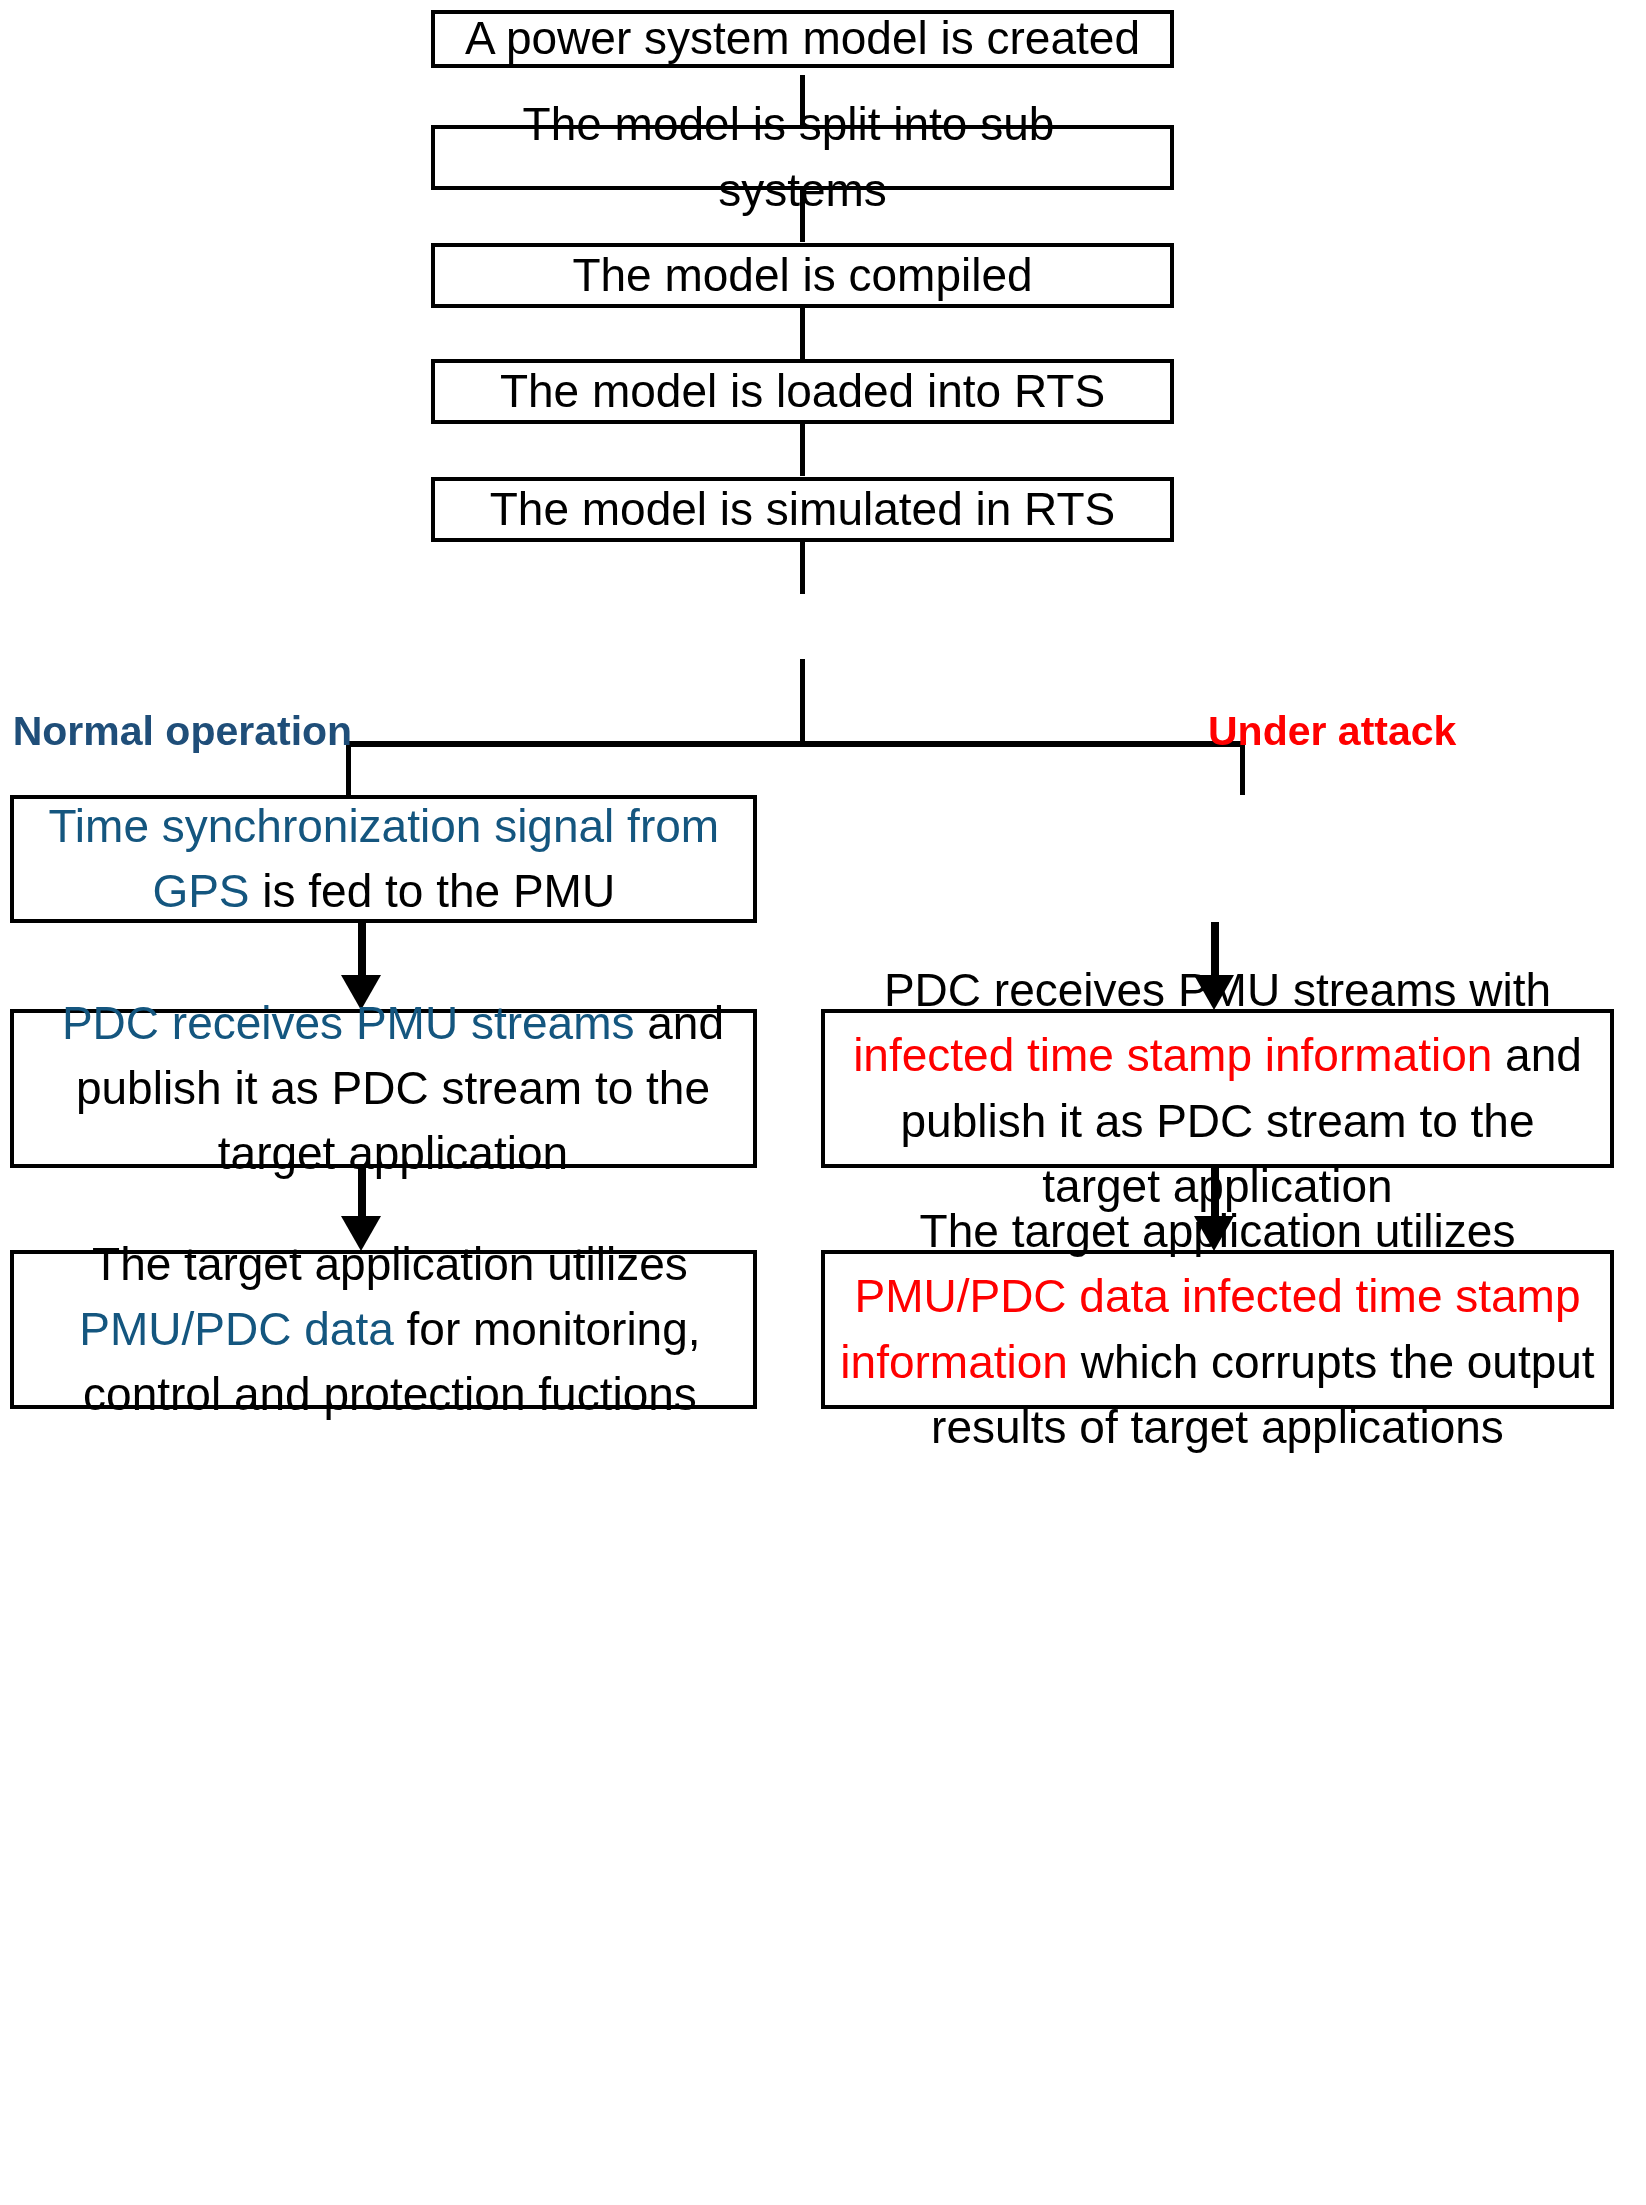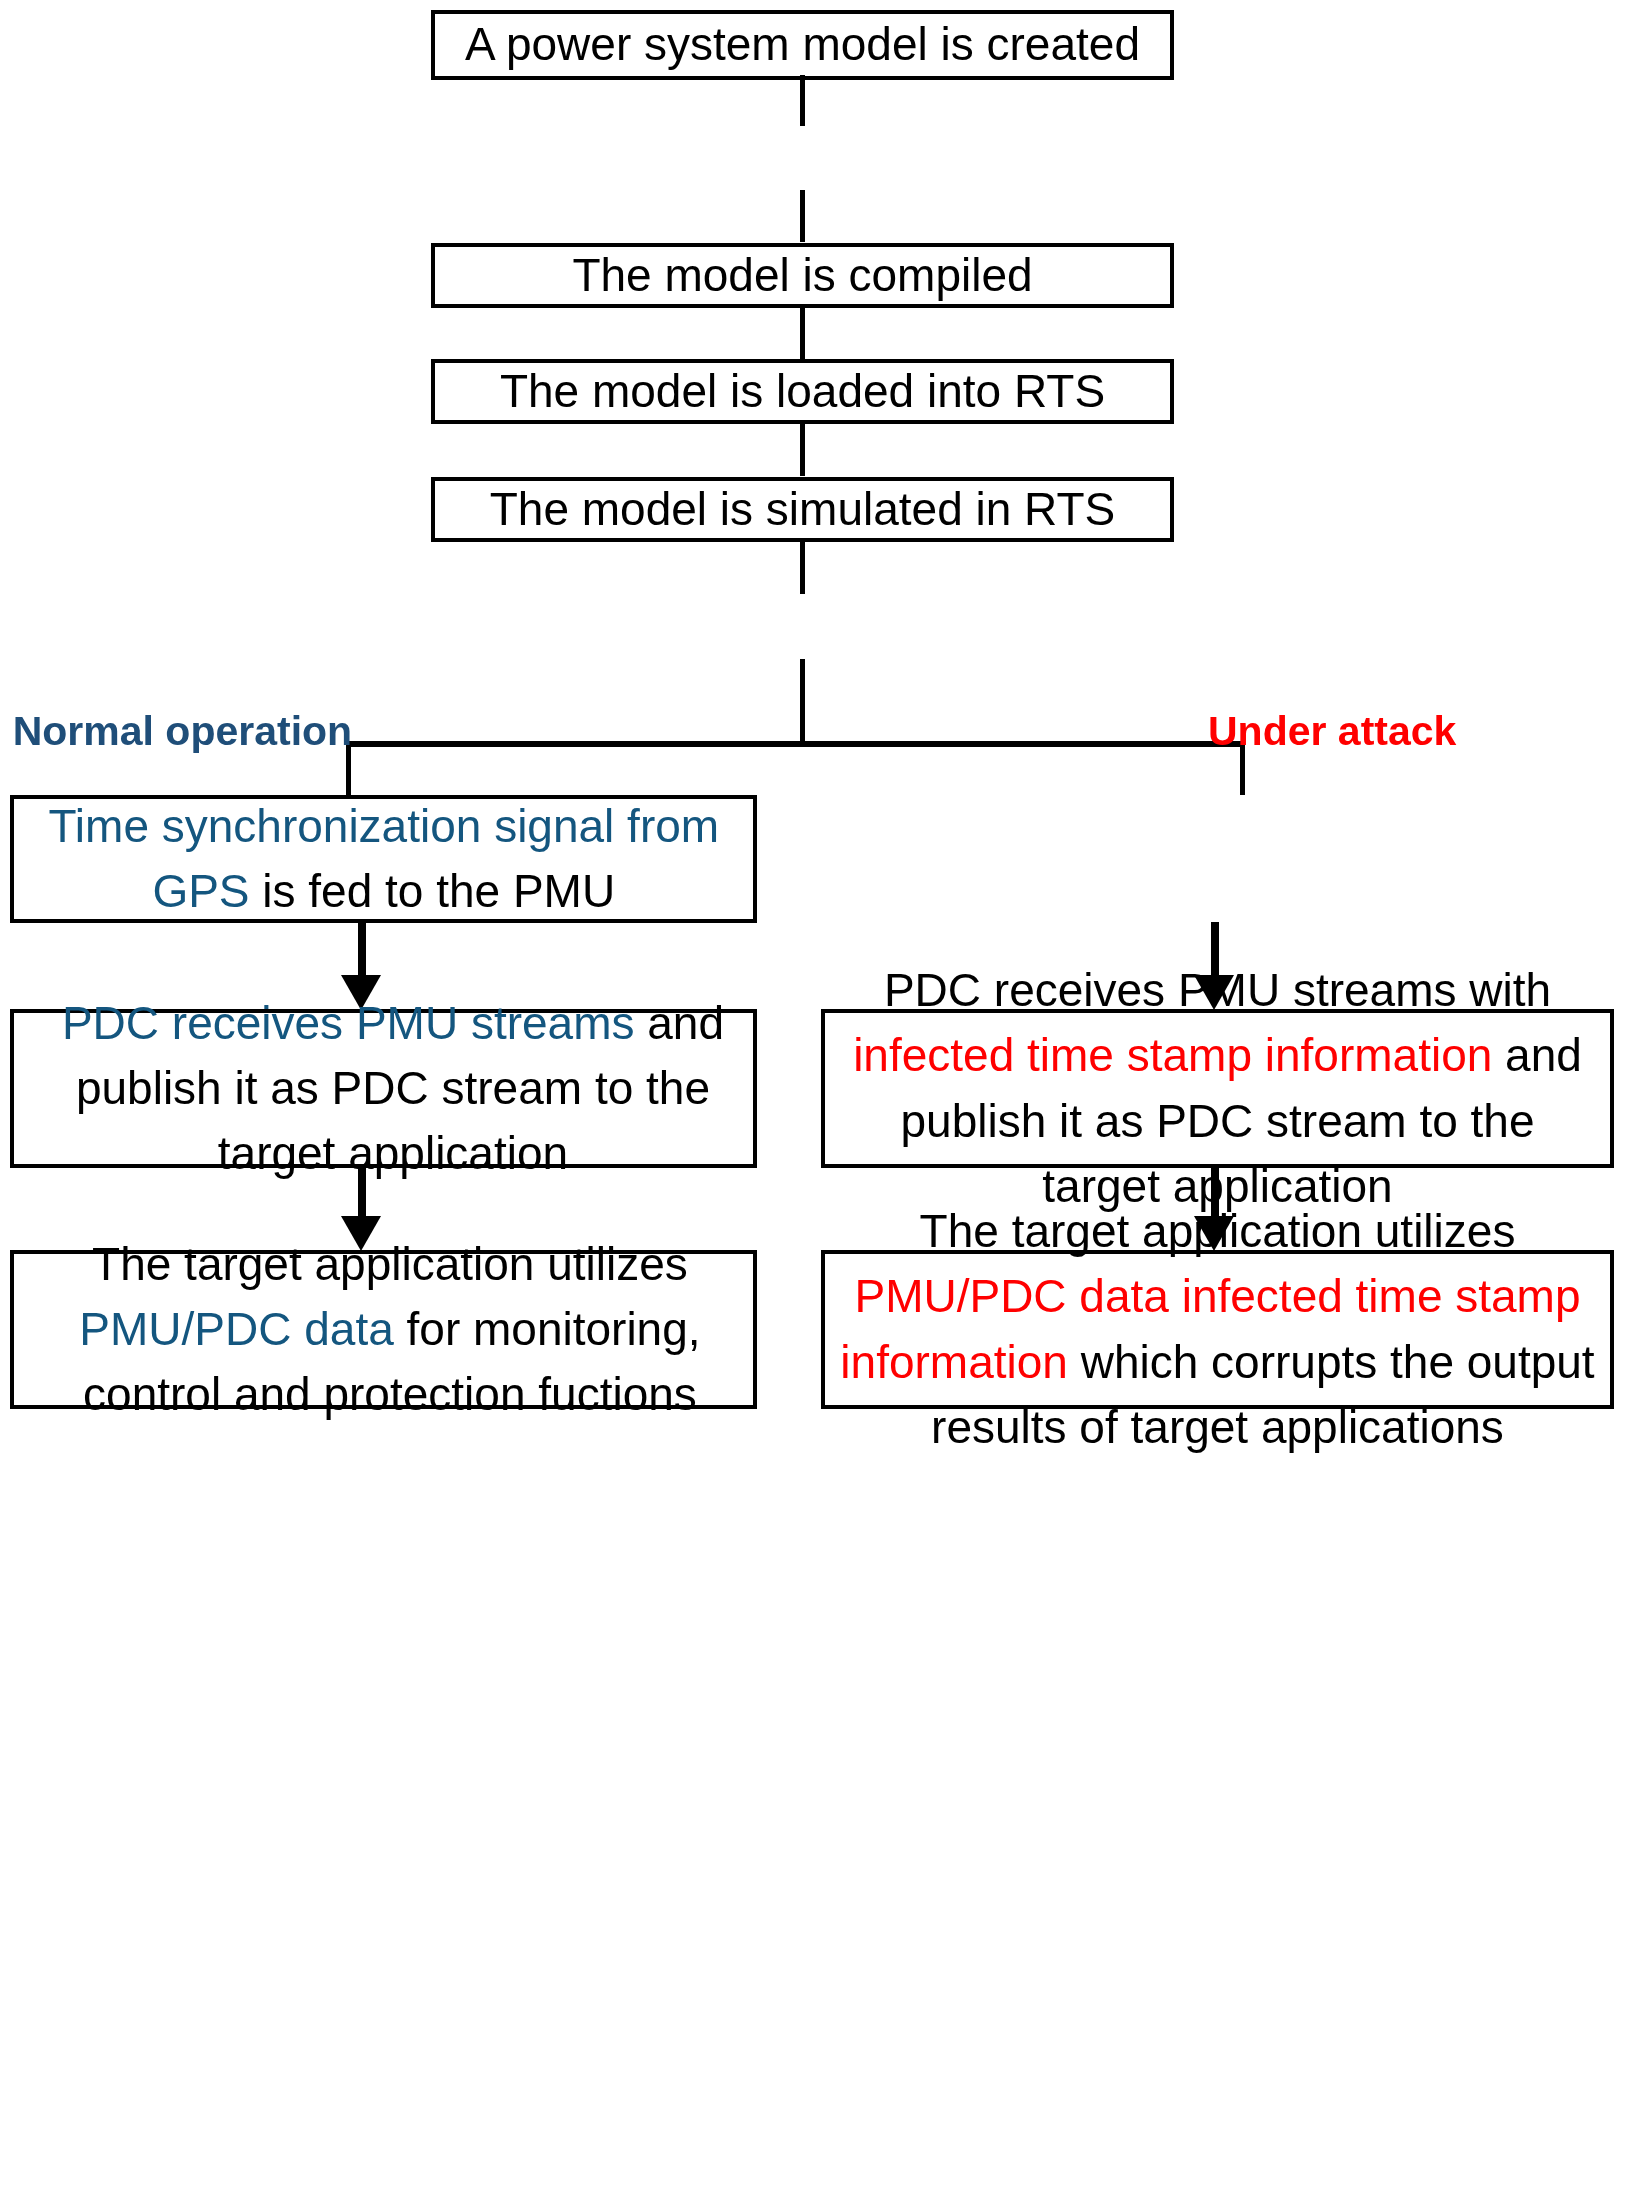--- a/index.html
+++ b/index.html
@@ -65,25 +65,28 @@
     white-space: nowrap;
   }
   .branch-label.normal { color: #1F4E79; }
   .branch-label.attack { color: #FF0000; }
 </style>
 </head>
 <body style="height: 2205px;">
 
 <div id="canvas" style="transform-origin: left top; transform: scale(1);">
 
-  <div class="node" style="left:431px; top:9.5px; width:743px; height:70px;">
+  <div class="node" style="left:431px; top:9.5px; width:743px; height:58px;">
     <span class="txt">A power system model is created</span>
   </div>
   <div class="connector vline" style="left:800px; top:75px; width:4.8px; height:51px;"></div>
 
+  <div class="node" style="left:431px; top:125px; width:743px; height:65px;">
+    <span class="txt">The model is split into sub -systems</span>
+  </div>
   <div class="connector vline" style="left:800px; top:190px; width:4.8px; height:52px;"></div>
 
   <div class="node" style="left:431px; top:243px; width:743px; height:65px;">
     <span class="txt">The model is compiled</span>
   </div>
   <div class="connector vline" style="left:800px; top:308px; width:4.8px; height:52px;"></div>
 
   <div class="node" style="left:431px; top:359px; width:743px; height:65px;align-items:center;">
     <span class="txt">The model is loaded into RTS</span>
   </div>

